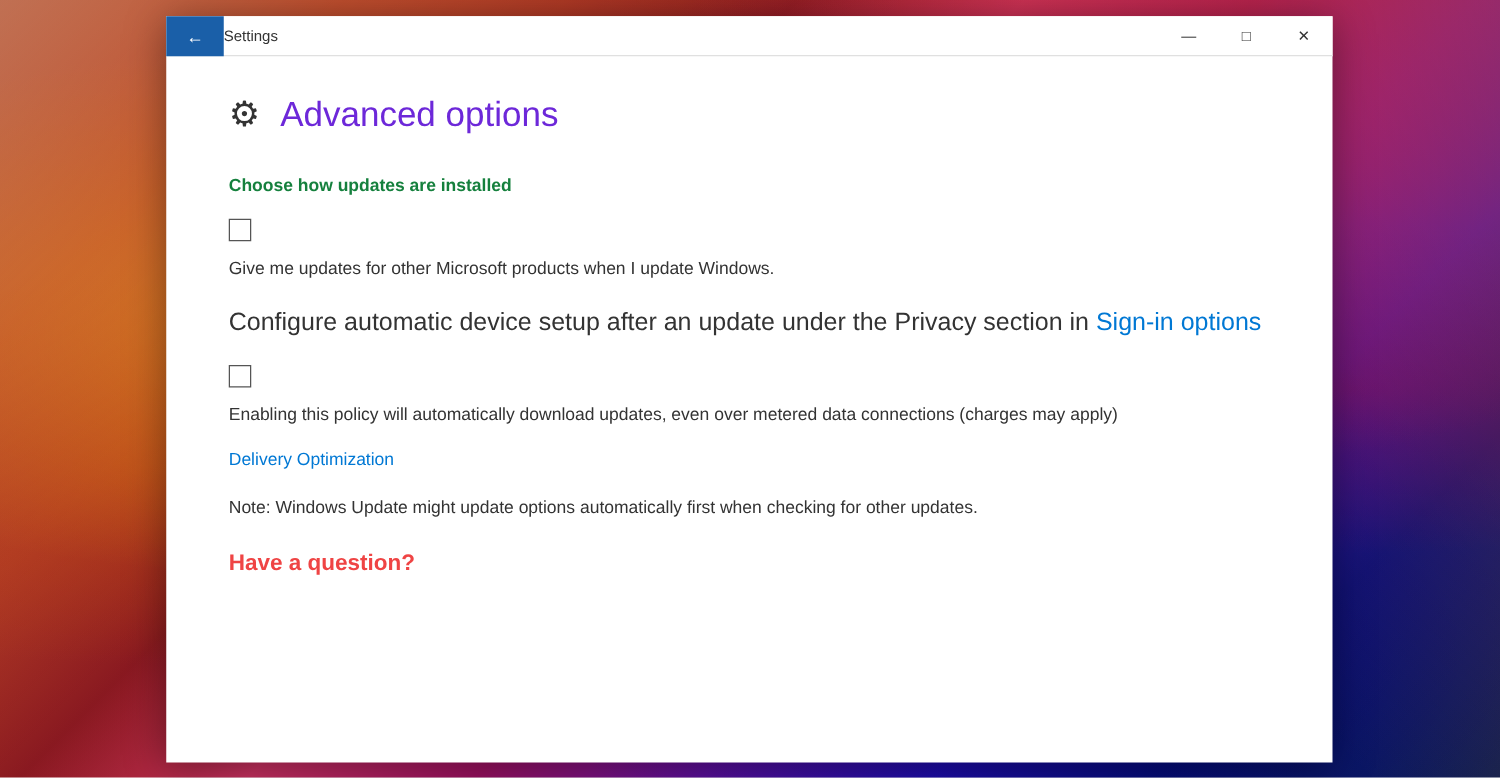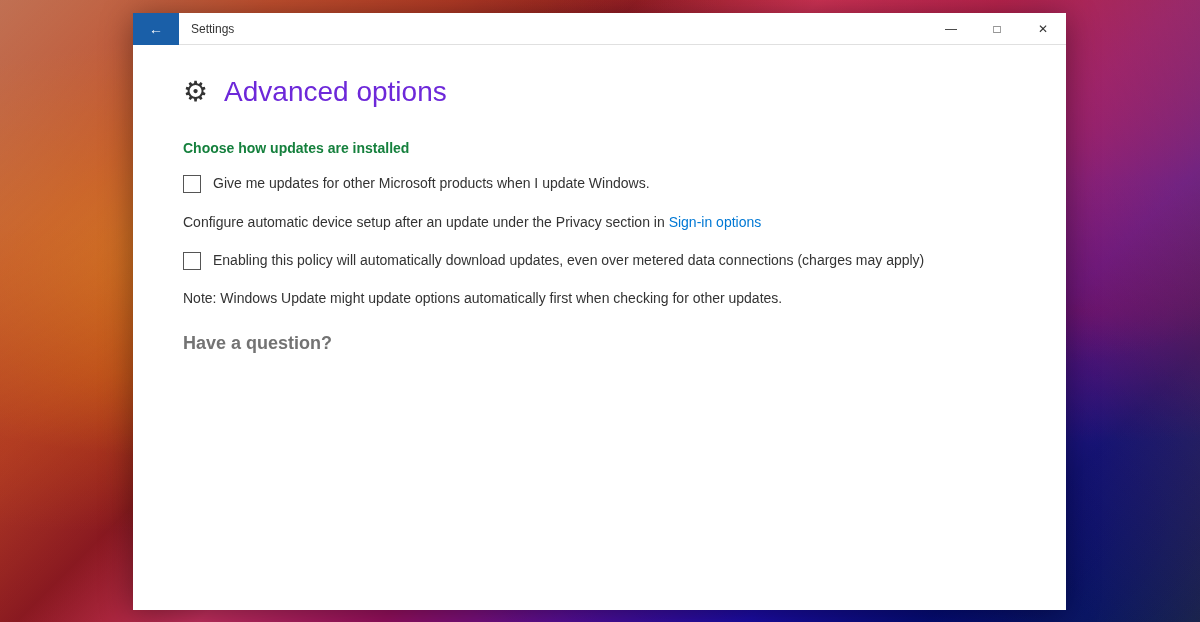--- a/index.html
+++ b/index.html
@@ -77,21 +77,20 @@
       flex-shrink: 0;
     }
 
     .back-arrow {
       color: #fff;
       font-size: 14px;
     }
 
     .title-bar-title {
       flex: 1;
-      padding-left: 12px;
       font-size: 12px;
       color: #333;
       font-weight: 400;
     }
 
     .title-bar-controls {
       display: flex;
       height: 32px;
     }
 
@@ -135,40 +134,41 @@
       font-weight: 600;
       color: #15803d;
       margin-bottom: 18px;
     }
 
     .checkbox-row {
       display: flex;
       align-items: flex-start;
       gap: 12px;
       margin-bottom: 18px;
+      flex-direction: column;
     }
 
     .checkbox {
       width: 18px;
       height: 18px;
       border: 1.5px solid #555;
       background: #fff;
       flex-shrink: 0;
       margin-top: 1px;
       cursor: pointer;
     }
 
     .checkbox-label {
       font-size: 14px;
       color: #333;
       line-height: 1.4;
     }
 
     .info-text {
-      font-size: 14px;
+      font-size: 20px;
       color: #333;
       margin-bottom: 18px;
       line-height: 1.5;
     }
 
     .link {
       color: #0078d4;
       cursor: pointer;
       text-decoration: none;
     }
@@ -185,21 +185,21 @@
     .note-text {
       font-size: 14px;
       color: #333;
       margin-bottom: 24px;
       line-height: 1.5;
     }
 
     .question-heading {
       font-size: 18px;
       font-weight: 600;
-      color: #737373;
+      color: #ef4444;
       margin-bottom: 8px;
     }
 
     
     .desktop-bg::after {
       content: '';
       position: absolute;
       inset: 0;
       background:
         linear-gradient(45deg, transparent 60%, rgba(255,100,0,0.3) 100%),
@@ -239,20 +239,21 @@
 
     <p class="info-text">
       <span>Configure automatic device setup after an update under the Privacy section in </span><a class="link">Sign-in options</a>
     </p>
 
     <div class="checkbox-row">
       <div class="checkbox"></div>
       <span class="checkbox-label">Enabling this policy will automatically download updates, even over metered data connections (charges may apply)</span>
     </div>
 
+    <a class="link-standalone">Delivery Optimization</a>
 
     <p class="note-text">Note: Windows Update might update options automatically first when checking for other updates.</p>
 
 
     <h3 class="question-heading">Have a question?</h3>
 
   </div>
 </div>
 
 </body></html>

